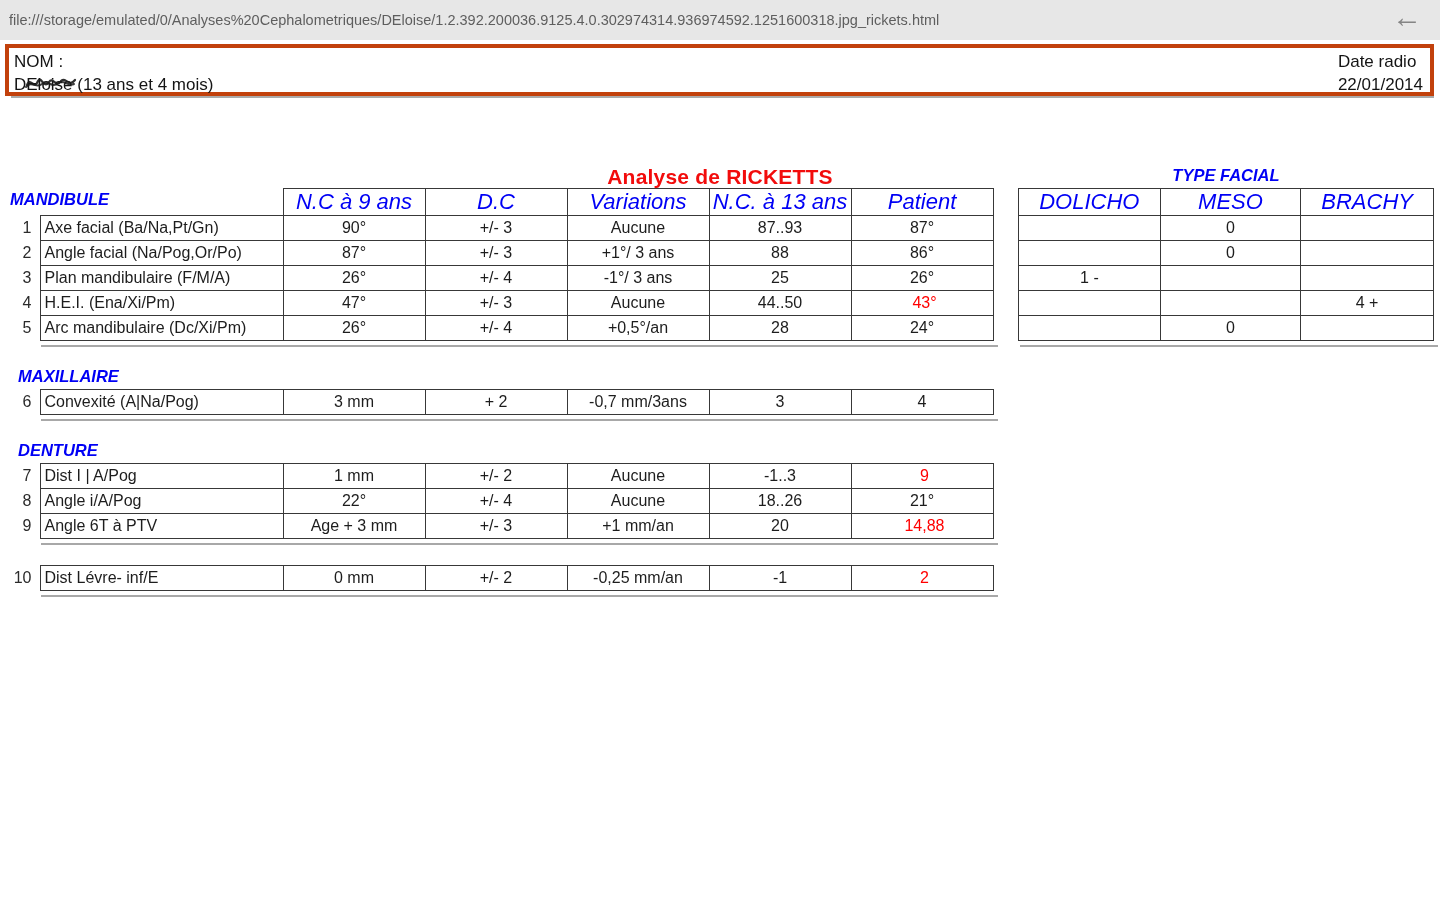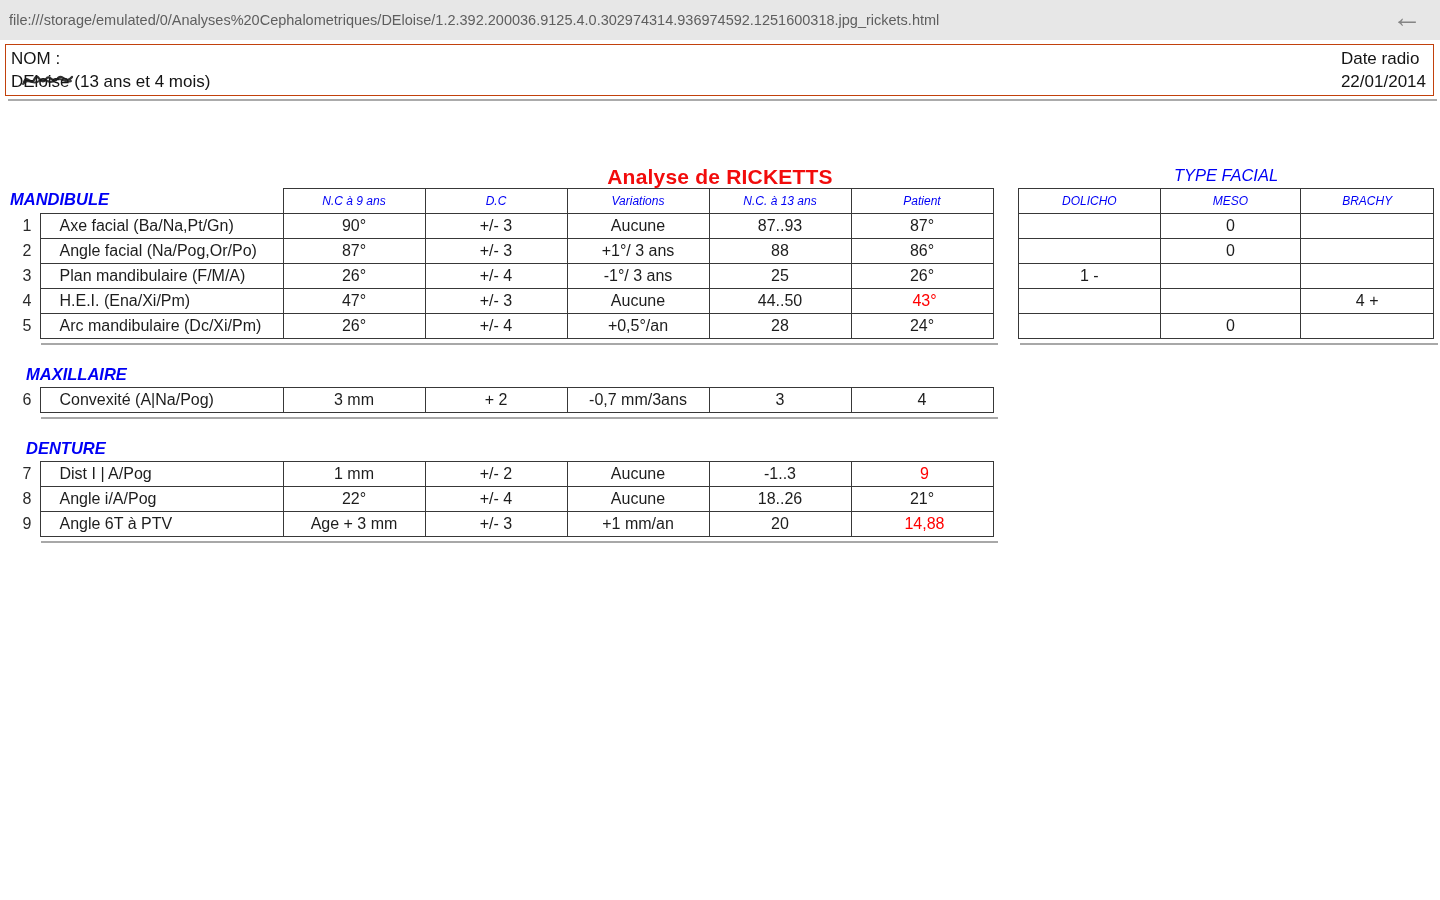--- a/index.html
+++ b/index.html
@@ -20,21 +20,21 @@
     white-space:nowrap; overflow:hidden;
   }
   .back {
     color:#858585; font-size:30px; line-height:30px; padding:0 18px 6px 14px;
     cursor:pointer; user-select:none;
   }
 
   
   .headerbox {
     position:absolute; top:44px; left:5px; width:1429px; height:52px;
-    border:1px solid #c2410c; background:#fff;
+    border:4px solid #c2410c; background:#fff;
     display:flex; justify-content:space-between; align-items:stretch;
     padding:2px 7px 2px 5px; font-size:17px; color:#141414;
   }
   .sline::after {
     content:""; position:absolute; left:2px; right:-4px; bottom:-6px;
     height:2px; background:#ababab;
   }
   .hb-left div, .hb-right div { line-height:23px; }
   .hb-right { }
   .namewrap { position:relative; display:inline-block; }
@@ -45,52 +45,52 @@
     position:absolute; top:117px; left:0; width:1440px; text-align:center;
     font-size:21px; font-weight:bold; color:var(--titlered); letter-spacing:.2px;margin-top:48px;
   }
 
   
   .analysis { position:absolute; top:188px; left:10px; }
   .sec { margin-top:22px; }
   .sec:first-child { margin-top:0; position:relative; }
   .seclabel {
     color:var(--blue); font-weight:bold; font-style:italic;
-    font-size:16.5px; line-height:19px; margin:0 0 3px 16px;
+    font-size:16.5px; line-height:19px; margin:0 0 3px 8px;
   }
   .sec-head .seclabel { position:absolute; left:0; top:2px; margin:0; }
 
   .tblwrap { position:relative; display:inline-block; }
   .tblwrap::after {
     content:""; position:absolute; left:var(--sh-left,2px); right:-4px;
     bottom:-6px; height:2px; background:#a8a8a8;
   }
   .main-wrap { --sh-left:31px; }
 
   table.tbl { border-collapse:collapse; table-layout:fixed; background:transparent; }
   .tbl th, .tbl td {
     border:1.5px solid var(--bdr); padding:0 3px; font-size:16px;
     text-align:center; color:#1d1d1d; white-space:nowrap; overflow:hidden;
     font-weight:normal; height:23px;
   }
   .tbl tr { height:25px; }
   .tbl thead th {
-    color:var(--blue); font-style:italic; font-weight:normal; font-size:12px;
+    color:var(--blue); font-style:italic; font-weight:normal; font-size:22px;
   }
   .tbl .noborder, .tbl td.numcell { border:none; background:transparent; }
   .tbl td.numcell { text-align:right; padding-right:8px; color:#2b2b2b; }
-  .tbl td.lbl { text-align:left; padding-left:19px; }
+  .tbl td.lbl { text-align:left; padding-left:4px; }
   .tbl td.red { color:var(--red);padding-left:8px; }
 
   .c-num { width:30px; } .c-lbl { width:243px; } .c-val { width:142px; }
 
   
   .typefacial { position:absolute; top:166px; left:1018px; width:416px; }
   .tf-title {
-    color:var(--blue); font-weight:normal; font-style:italic; font-size:16.5px;
+    color:var(--blue); font-weight:bold; font-style:italic; font-size:16.5px;
     line-height:19px; text-align:center; margin-bottom:3px;
   }
   .tf1 { width:142px; } .tf2 { width:141px; } .tf3 { width:133px; }
 </style>
 </head>
 <body>
 
 <div class="urlbar">
   <span class="url">file:///storage/emulated/0/Analyses%20Cephalometriques/DEloise/1.2.392.200036.9125.4.0.302974314.936974592.1251600318.jpg_rickets.html</span>
   <span class="back">←</span>
@@ -260,20 +260,44 @@
               <td>+1 mm/an</td>
               <td>20</td>
               <td class="red">14,88</td>
             </tr>
           </tbody>
       </table>
     </div>
   </section>
 
   <section class="sec">
+    <div class="tblwrap main-wrap">
+      <table class="tbl">
+        <colgroup>
+            <col class="c-num">
+            <col class="c-lbl">
+            <col class="c-val">
+            <col class="c-val">
+            <col class="c-val">
+            <col class="c-val">
+            <col class="c-val">
+          </colgroup>
+        <tbody>
+            <tr>
+              <td class="numcell">10</td>
+              <td class="lbl">Dist Lévre- inf/E</td>
+              <td>0 mm</td>
+              <td>+/- 2</td>
+              <td>-0,25 mm/an</td>
+              <td>-1</td>
+              <td class="red">2</td>
+            </tr>
+          </tbody>
+      </table>
+    </div>
   </section>
 
 </div>
 
 <div class="typefacial">
   <div class="tf-title">TYPE FACIAL</div>
   <div class="tblwrap">
     <table class="tbl">
       <colgroup>
           <col class="tf1">

